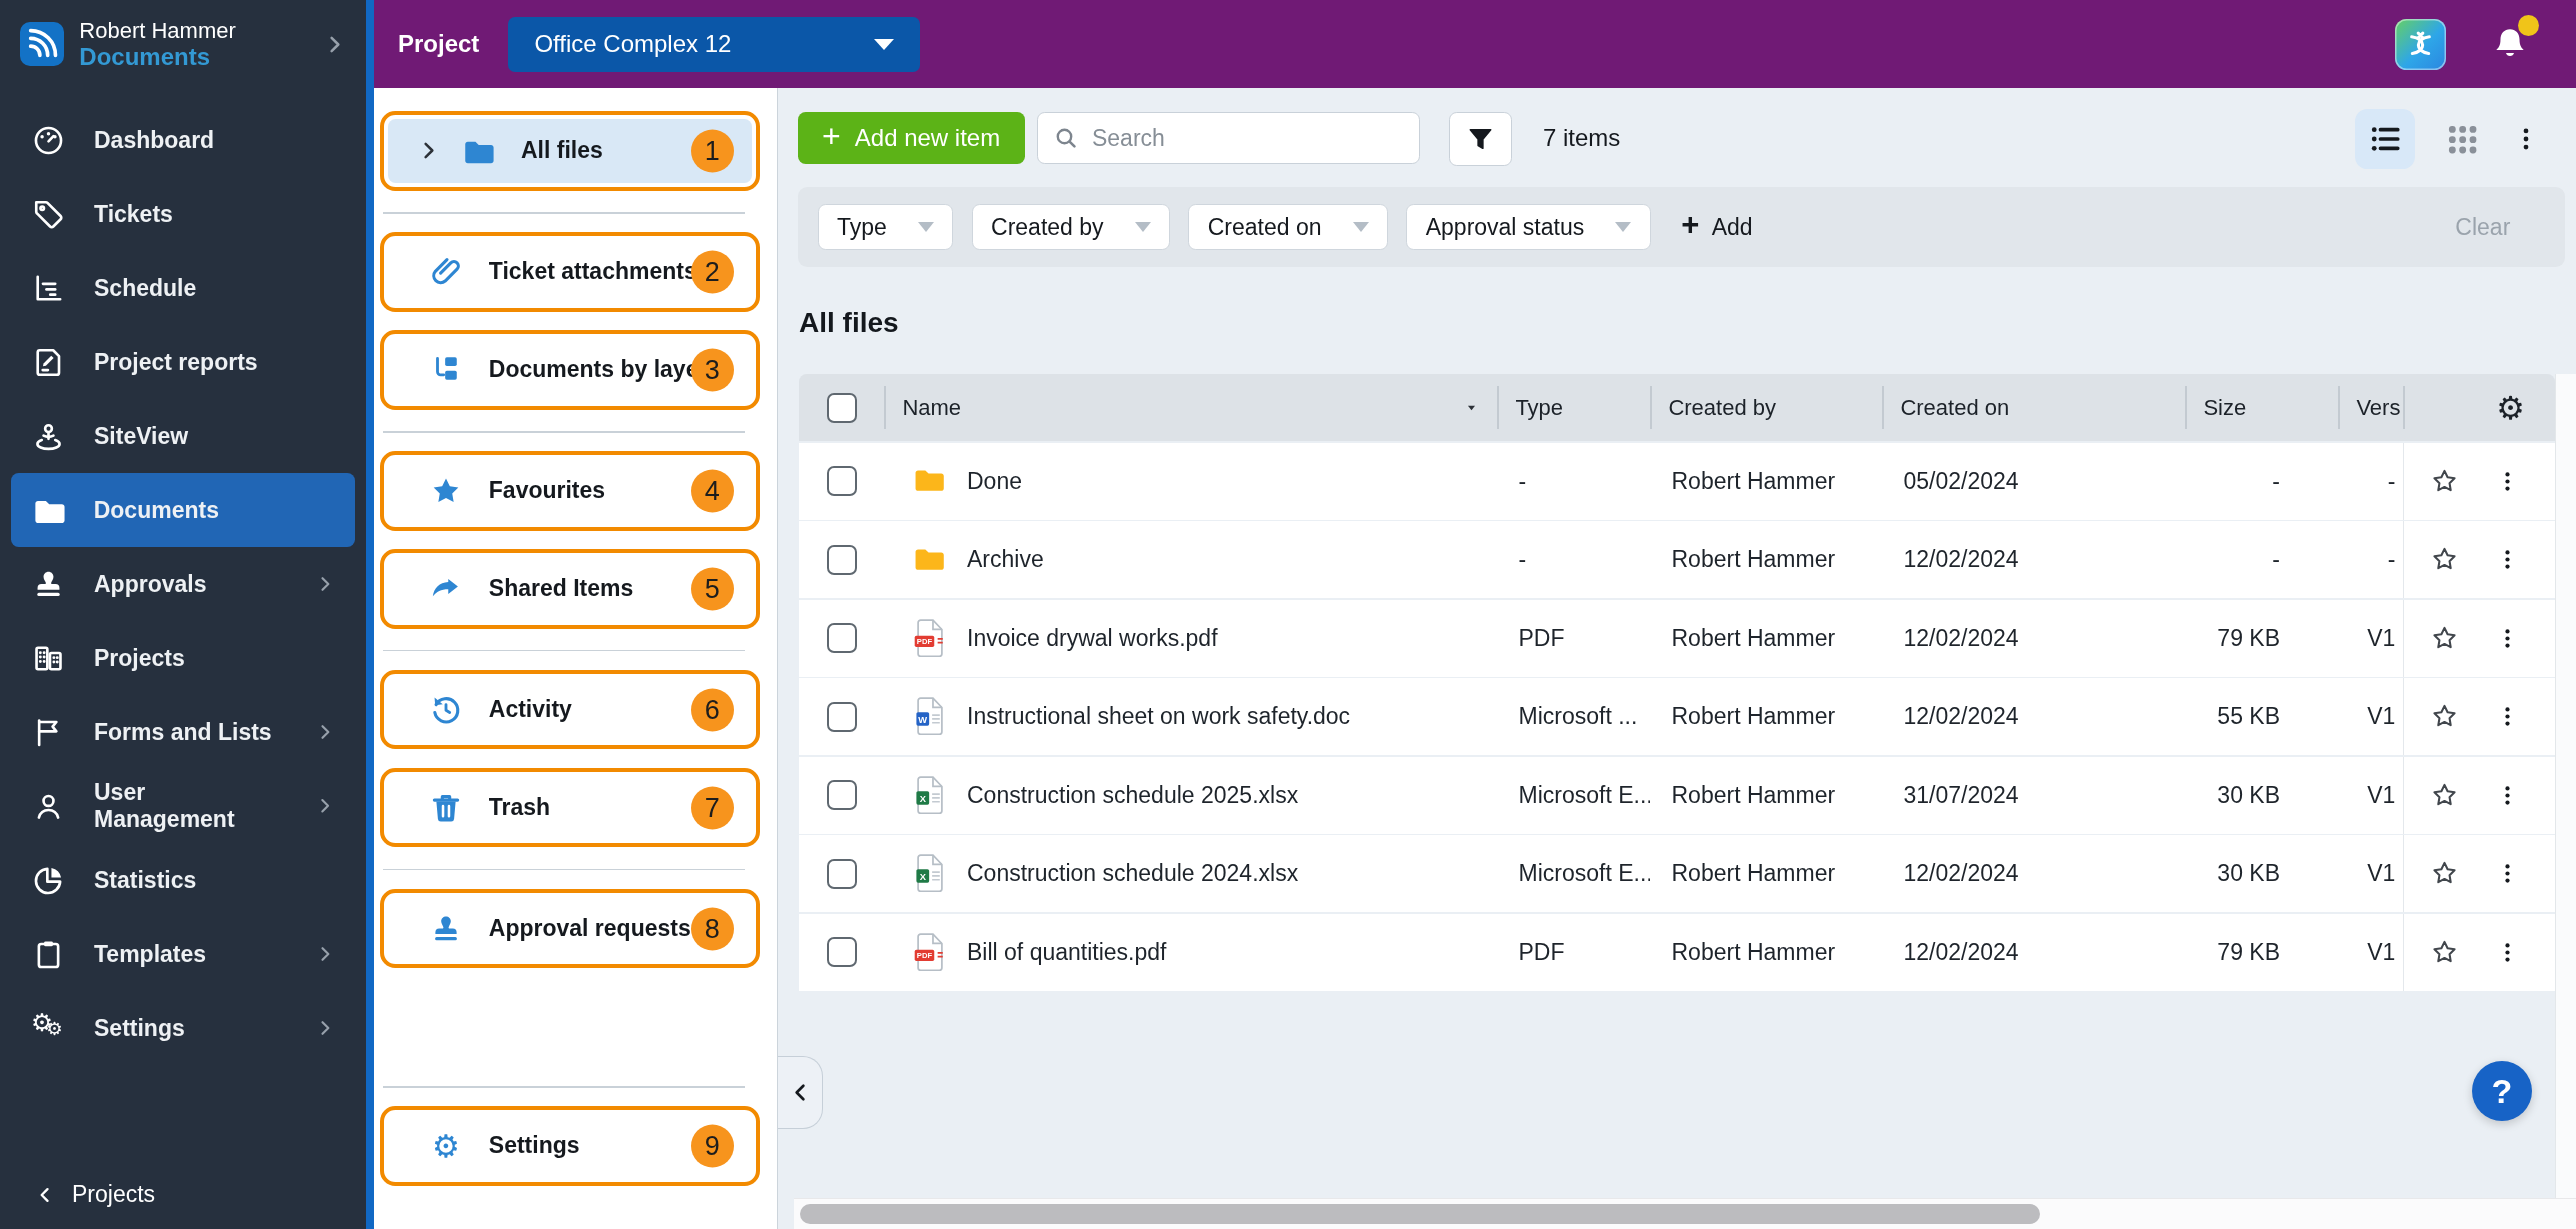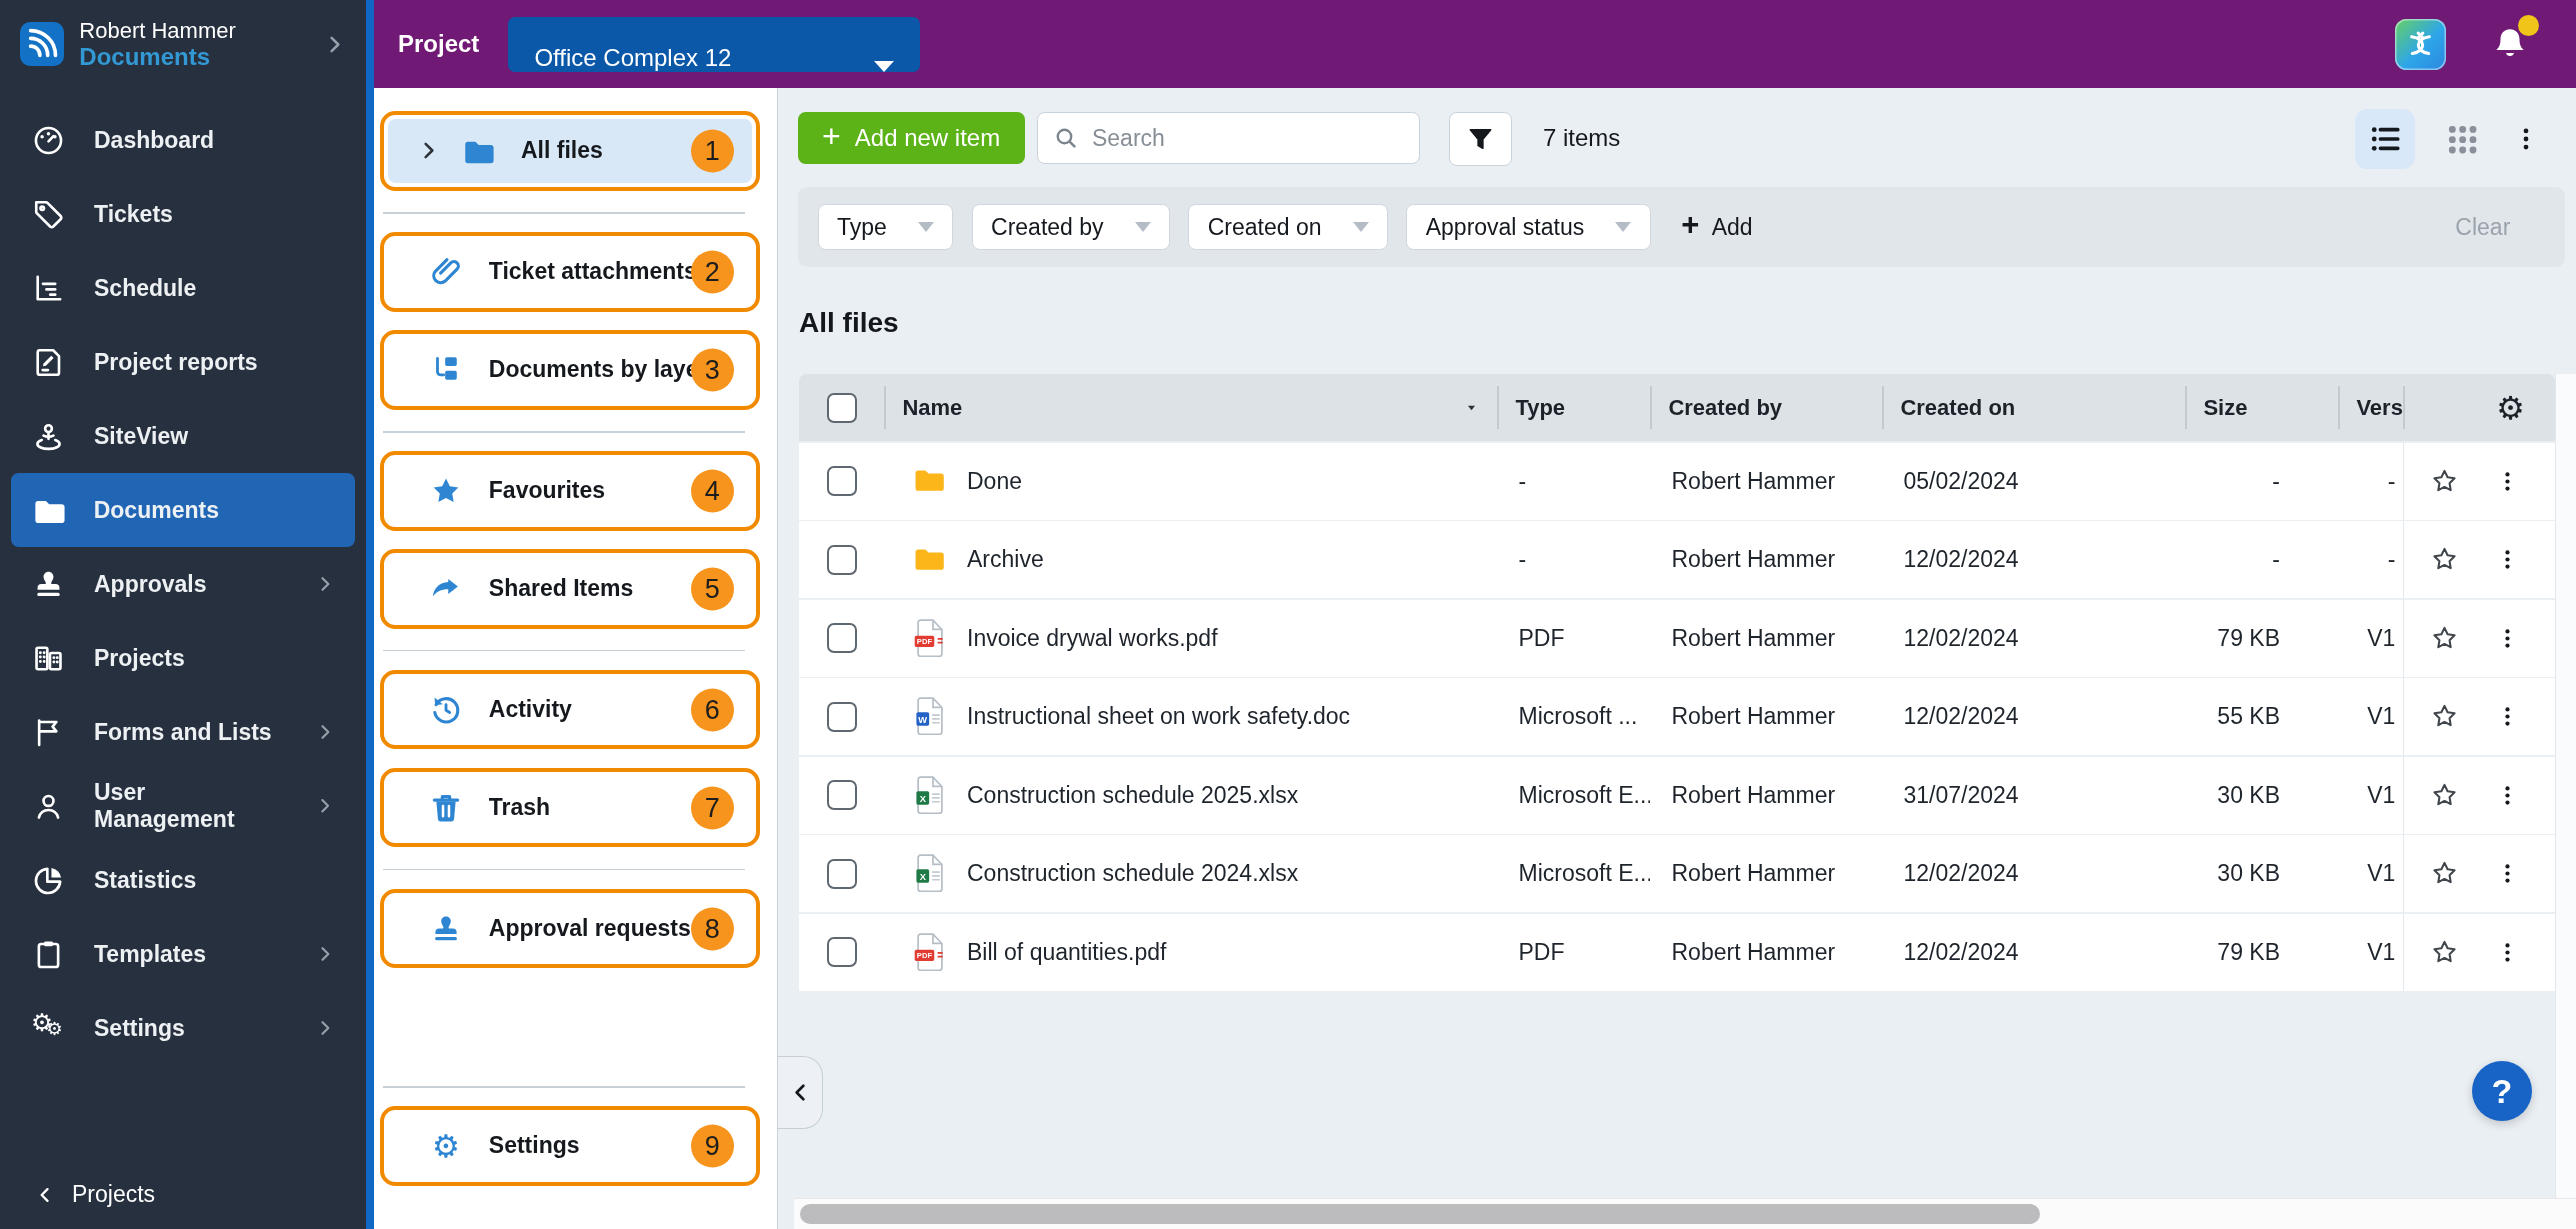--- a/index.html
+++ b/index.html
@@ -5,21 +5,21 @@
   html,body{margin:0;padding:0;background:#0a0a0a;}
   #root{position:relative;width:2576px;height:1230px;background:#eaeff4;overflow:hidden;
         font-family:"Liberation Sans",sans-serif;-webkit-font-smoothing:antialiased;}
   svg{display:block}
 
   
   .topbar{position:absolute;left:366px;top:0;right:0;height:88px;background:#701a75;
           display:flex;align-items:center;z-index:3;}
   .project-label{color:#fff;font-size:24px;font-weight:700;margin-left:32px;}
   .project-select{margin-left:29px;width:360px;height:55px;background:#0b57a8;border-radius:7px;
-          display:flex;align-items:flex-end;justify-content:space-between;color:#fff;font-size:24px;
+          display:flex;align-items:center;justify-content:space-between;color:#fff;font-size:24px;
           padding:0 26px;cursor:pointer;}
   .sel-caret{width:0;height:0;border-left:10px solid transparent;border-right:10px solid transparent;
           border-top:11.5px solid #fff;}
   .topbar-right{margin-left:auto;display:flex;align-items:center;gap:44px;margin-right:46px;}
   .connect-btn{width:51px;height:51px;border-radius:11.5px;
           background:linear-gradient(135deg,#67d063 0%,#2ea6e8 55%,#2b86e0 100%);
           box-shadow:inset 0 0 0 1.5px rgba(255,255,255,.45);display:flex;align-items:center;justify-content:center;}
   .connect-btn svg{width:37px;height:37px;}
   .bell-wrap{position:relative;width:40px;height:40px;}
   .bell-wrap svg{width:40px;height:40px;}
@@ -114,21 +114,21 @@
          border-top:10px solid #b4bdc6;}
   .add-filter{display:flex;align-items:center;gap:12.3px;font-size:23px;color:#15191e;margin-left:12.3px;cursor:pointer;}
   .add-filter .plus{font-size:31px;font-weight:600;margin-top:-3.1px;}
   .clear-btn{margin-left:auto;font-size:23px;color:#9aa3ac;margin-right:35px;cursor:pointer;}
 
   .section-title{position:absolute;left:19px;top:219px;font-size:28px;font-weight:700;color:#14181d;}
 
   
   .table{position:absolute;left:19px;top:286px;width:1756px;}
   .tgrid{display:grid;grid-template-columns:85px 613px 153px 232px 303px 153px 65px 151px;align-items:center;}
-  .thead{height:67px;background:#dde2e7;border-radius:7.7px 7.7px 0 0;font-size:22px;font-weight:700;
+  .thead{height:67px;background:#dde2e7;border-radius:7.7px 7.7px 0 0;font-size:22px;font-weight:400;
          color:#1c2229;}
   .thead>div{position:relative;padding-left:18.4px;height:100%;display:flex;align-items:center;
          overflow:hidden;white-space:nowrap;box-sizing:border-box;}
   .thead>div+div::before{content:'';position:absolute;left:0;top:12.3px;bottom:12.3px;width:1.5px;background:#c3cad1;}
   .th-check{justify-content:center;padding-left:0 !important;}
   .th-name{justify-content:space-between;padding-right:17px;}
   .th-name .sortc{width:17px;height:17px;color:#2c3138;flex:none;}
   .th-actions{justify-content:flex-end;padding-right:29px;}
   .th-actions .gear{font-family:"DejaVu Sans",sans-serif;font-size:32px;color:#1c2229;line-height:1;}
   .cbx{width:26px;height:26px;border:2.3px solid #5f6870;border-radius:7px;background:#fff;cursor:pointer;}

